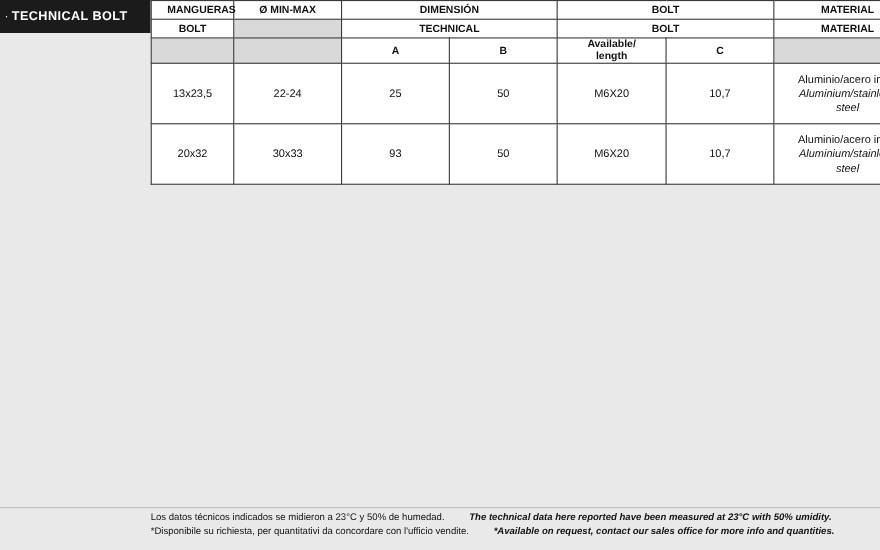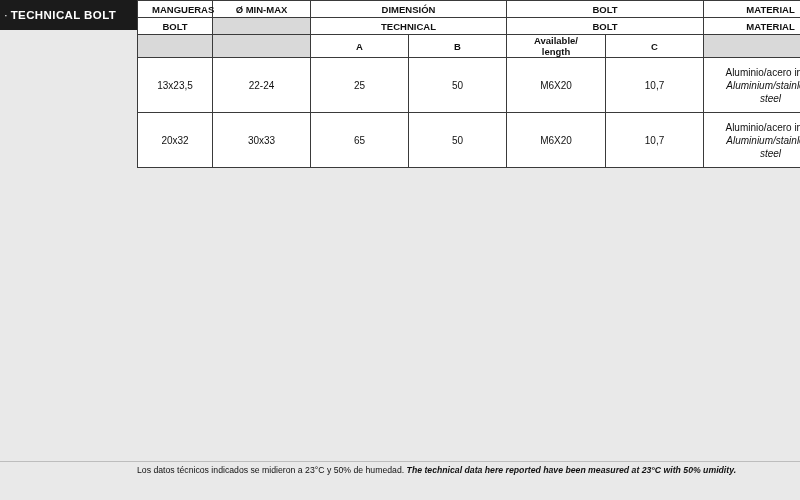--- a/index.html
+++ b/index.html
@@ -119,21 +119,21 @@
     width: 663px;
     font-size: 8.7px;
     color: #111111;
     line-height: 1.35;
   }
   .notes .line {
     white-space: nowrap;
     overflow: hidden;
   }
   .notes .bold { font-weight: normal; }
-  .notes .ital { font-style: italic; font-weight: bold; }
+  .notes .ital { font-style: italic; font-weight: bold; margin-left: 20px; }
 
   .divider {
     position: absolute;
     left: 0;
     top: 461px;
     width: 800px;
     height: 1px;
     background: #bdbdbd;
   }
 </style>
@@ -194,35 +194,39 @@
           <td>M6X20</td>
           <td>10,7</td>
           <td class="mat">
             <div>Aluminio/acero inox.</div>
             <div class="it">Aluminium/stainless steel</div>
           </td>
         </tr>
         <tr>
           <td>20x32</td>
           <td>30x33</td>
-          <td>65</td>
+          <td>93</td>
           <td>50</td>
           <td>M6X20</td>
           <td>10,7</td>
           <td class="mat">
             <div>Aluminio/acero inox.</div>
             <div class="it">Aluminium/stainless steel</div>
           </td>
         </tr>
       </tbody>
     </table>
   </div>
 
   <div class="divider"></div>
 
   <div class="notes">
     <div class="line">
       <span class="bold">Los datos técnicos indicados se midieron a 23°C y 50% de humedad.</span>
       <span class="ital">The technical data here reported have been measured at 23°C with 50% umidity.</span>
     </div>
+    <div class="line">
+      <span class="bold">*Disponibile su richiesta, per quantitativi da concordare con l'ufficio vendite.</span>
+      <span class="ital">*Available on request, contact our sales office for more info and quantities.</span>
+    </div>
   </div>
 
 </div>
 
 </body></html>

